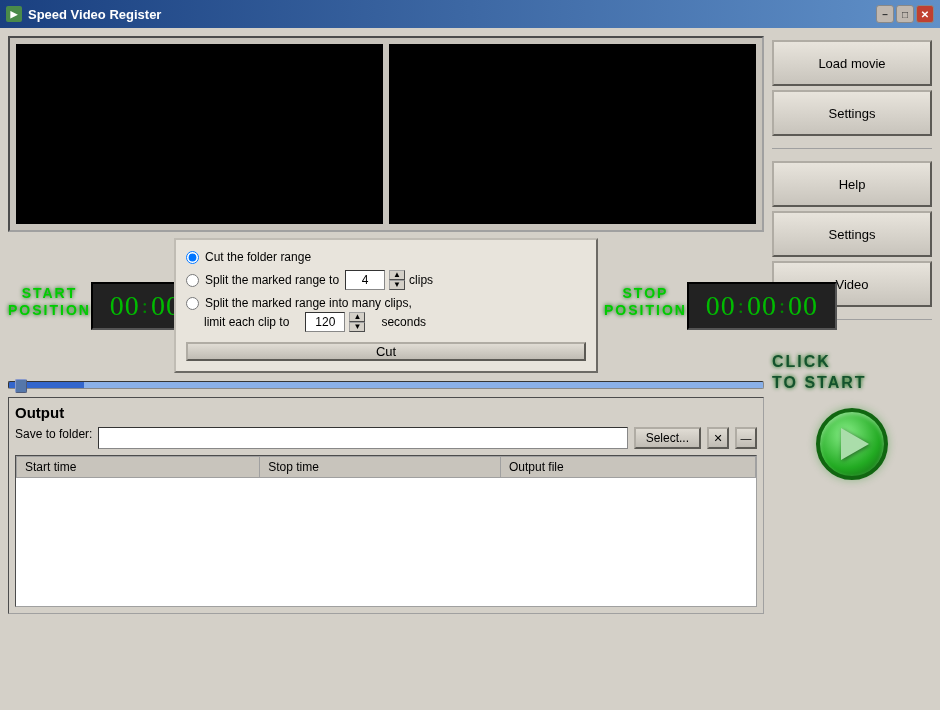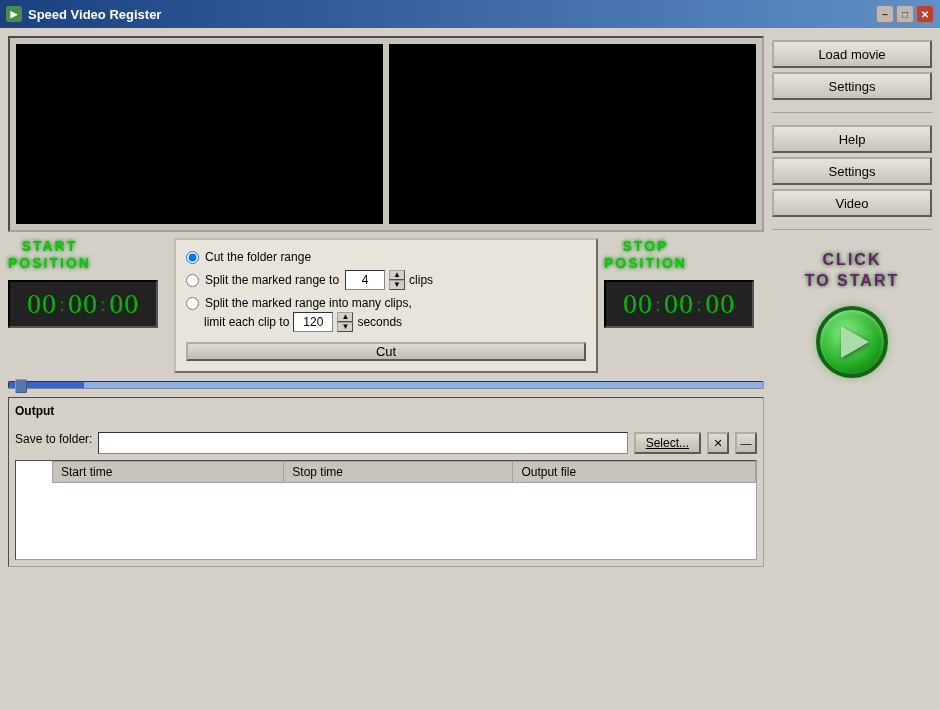--- a/index.html
+++ b/index.html
@@ -84,22 +84,22 @@
 
     .controls-row {
       display: flex;
       align-items: stretch;
       gap: 6px;
       position: relative;
     }
 
     .position-display {
       display: flex;
-      flex-direction: column;
-      align-items: flex-start;
+      flex-direction: row;
+      align-items: center;
       width: 160px;
       flex-shrink: 0;
     }
     .position-label {
       color: #00cc00;
       font-family: 'Arial Black', sans-serif;
       font-size: 14px;
       font-weight: 900;
       text-align: center;
       text-shadow: 0 0 4px #006600;
@@ -201,22 +201,22 @@
       border-radius: 2px;
     }
 
     .output-section {
       background: #d4d0c8;
       border: 1px inset #a0a0a0;
       padding: 6px;
     }
     .output-header {
       font-weight: bold;
-      margin-bottom: 14px;
-      font-size: 12px;
+      margin-bottom: 6px;
+      font-size: 15px;
     }
     .save-row {
       display: flex;
       align-items: flex-start;
       gap: 6px;
       margin-bottom: 6px;
     }
     .save-label { font-size: 12px; }
     .save-input {
       flex: 1;
@@ -226,21 +226,20 @@
       font-size: 12px;
       padding: 0 4px;
     }
     .select-btn {
       height: 22px;
       background: linear-gradient(to bottom, #e0dcd4, #c0bcb4);
       border: 2px outset #b0acA4;
       cursor: pointer;
       font-size: 12px;
       padding: 0 10px;
-      text-decoration: underline;
     }
     .icon-btn {
       width: 22px;
       height: 22px;
       background: linear-gradient(to bottom, #e0dcd4, #c0bcb4);
       border: 2px outset #b0acA4;
       cursor: pointer;
       display: flex;
       align-items: center;
       justify-content: center;
@@ -254,58 +253,56 @@
     .output-table th {
       background: #c8c4bc;
       border: 1px solid #a0a0a0;
       padding: 3px 8px;
       text-align: left;
       font-weight: normal;
     }
     .table-wrapper {
       border: 1px inset #a0a0a0;
       background: white;
-      height: 100px;
+      height: 152px;
       overflow-y: auto;
-      padding-left: 36px;
     }
 
     .right-panel {
       width: 160px;
       display: flex;
       flex-direction: column;
       gap: 4px;
       padding-top: 4px;
     }
     .side-btn {
       width: 100%;
-      height: 28px;
+      height: 46px;
       background: linear-gradient(to bottom, #e8e4dc, #c8c4bc);
       border: 2px outset #b0acA4;
       cursor: pointer;
       font-size: 13px;
       text-align: center;
     }
 
     .divider {
       height: 1px;
       background: #a0a0a0;
       margin: 8px 0;
     }
 
     .click-to-start {
-      color: #701a75;
+      color: #14532d;
       font-family: 'Arial Black', sans-serif;
       font-size: 16px;
       font-weight: 900;
-      text-align: center;
       text-shadow: 0 0 4px #006600;
       letter-spacing: 2px;
       line-height: 1.3;
-      margin-top: 8px;
+      margin-top: 20px;
     }
 
     .play-btn-container {
       display: flex;
       justify-content: center;
       margin-top: 10px;
     }
     .play-btn {
       width: 72px;
       height: 72px;
@@ -378,21 +375,21 @@
             <div class="spinner-btns">
               <div class="spin-btn">▲</div>
               <div class="spin-btn">▼</div>
             </div>
             <span>clips</span>
           </div>
         </div>
         <div class="radio-row" style="flex-wrap:wrap; row-gap:2px;">
           <input type="radio" name="cut-mode" id="opt3" style="">
           <label for="opt3">Split the marked range into many clips,</label>
-          <div style="display:flex;align-items:center;gap:4px;margin-left:18px;">
+          <div style="display:flex;align-items:center;gap:16px;margin-left:18px;">
             <label>limit each clip to</label>
             <div class="spinner-group">
               <input type="text" class="spinner-input" value="120" style="">
               <div class="spinner-btns">
                 <div class="spin-btn">▲</div>
                 <div class="spin-btn">▼</div>
               </div>
             </div>
             <span>seconds</span>
           </div>

